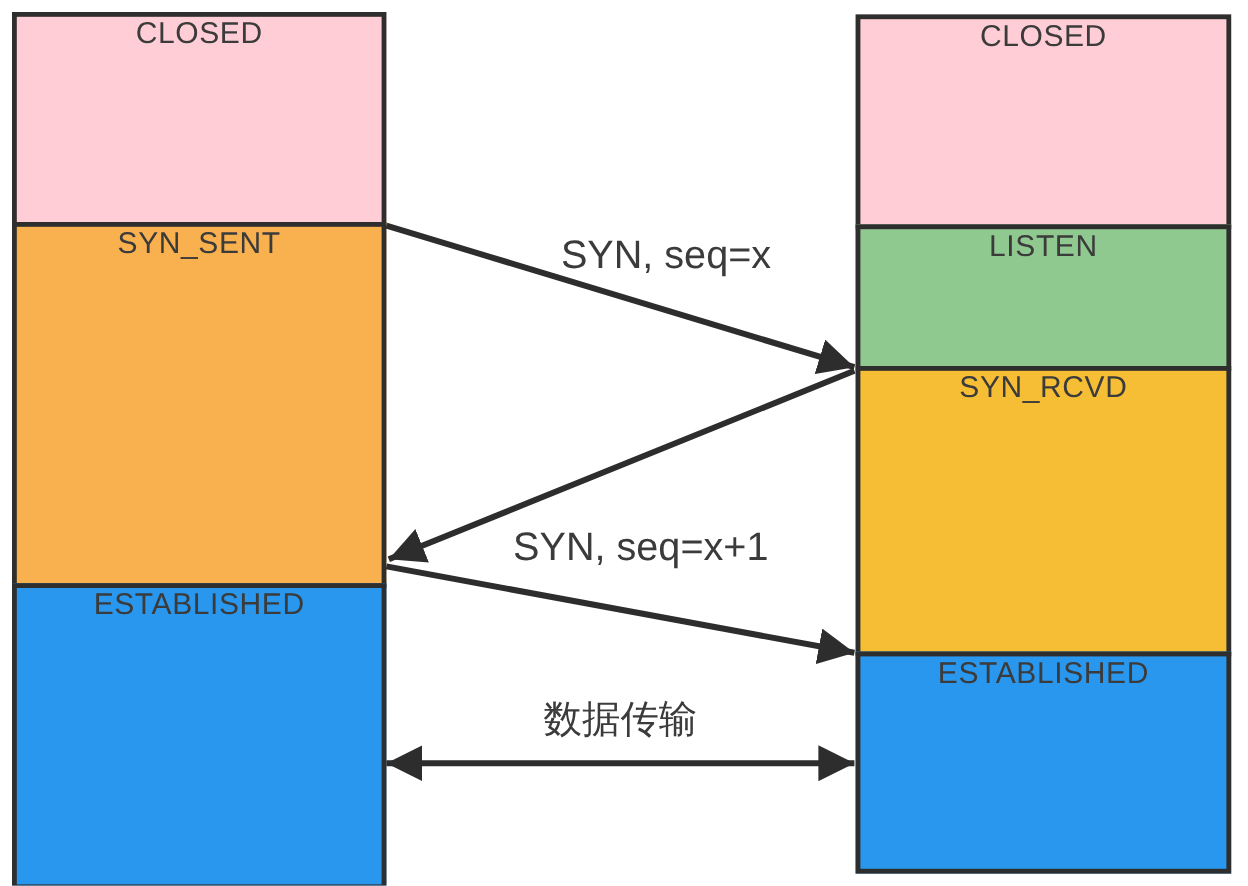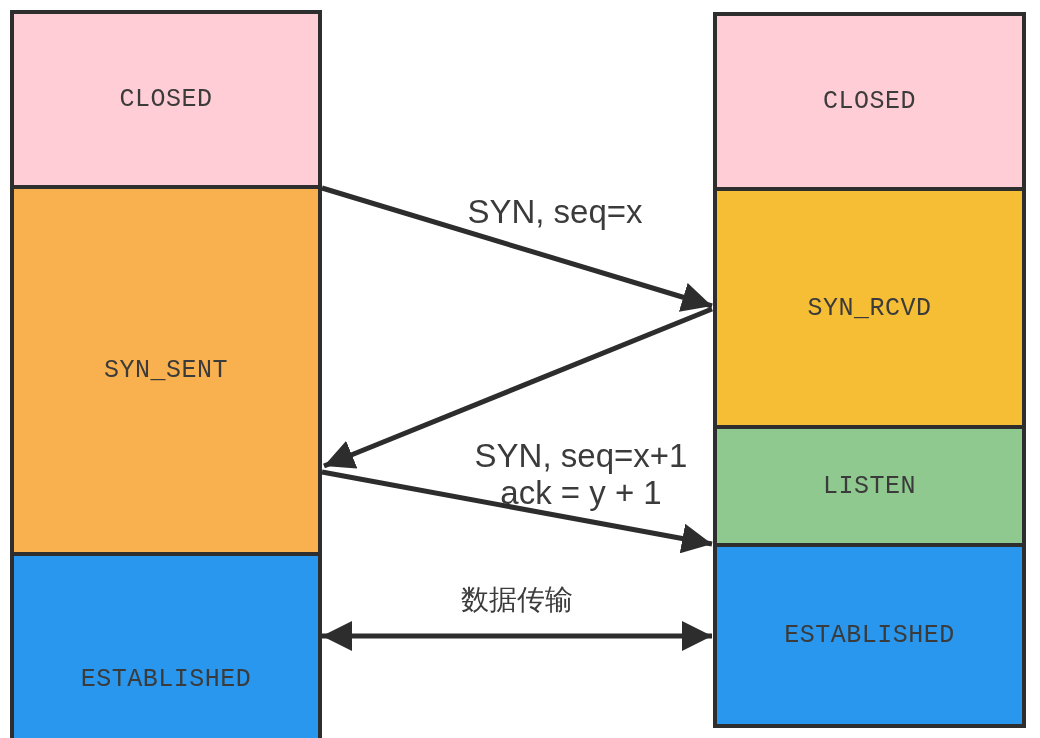--- a/index.html
+++ b/index.html
@@ -17,38 +17,36 @@
     height: 738px;
     background: #ffffff;
   }
   .column {
     position: absolute;
   }
   .segment {
     box-sizing: border-box;
     border: 4px solid #2e2e2e;
     display: flex;
-    align-items: center;
     justify-content: center;
-    font-family: Liberation Mono, monospace;
   }
   .segment + .segment {
     margin-top: -4px;
   }
   .state-label {
     color: #3b3b3b;
     font-size: 25px;
     letter-spacing: 0.5px;
     white-space: nowrap;
   }
   #client-column { left: 10px; top: 10px; width: 312px; }
   #server-column { left: 713px; top: 12px; width: 313px; }
 
   #client-seg-0 { height: 179px; }
-  #client-seg-1 { height: 371px; }
+  #client-seg-1 { height: 305px; }
   #client-seg-2 { height: 255px; }
 
   #server-seg-0 { height: 179px; }
   #server-seg-1 { height: 122px; }
   #server-seg-2 { height: 242px; }
   #server-seg-3 { height: 185px; }
 
   svg.arrows {
     position: absolute;
     left: 0;
@@ -65,22 +63,22 @@
     position: absolute;
     transform: translateX(-50%);
     text-align: center;
     color: #3b3b3b;
     font-size: 33px;
     line-height: 37px;
     white-space: nowrap;
   }
   #msg-syn      { left: 555px; top: 193px; }
   #msg-synack   { left: 451px; top: 318px; }
-  #msg-ack      { left: 581px; top: 437px; }
-  #msg-data     { left: 517px; top: 581px; font-size: 28px; }
+  #msg-ack      { left: 534px; top: 437px; text-align: right; }
+  #msg-data     { left: 517px; top: 581px; font-size: 32px; }
 </style>
 </head>
 <body>
 
 <div class="stage">
 
   <div class="column" id="client-column">
     <div class="segment" id="client-seg-0" style="background: rgb(255, 205, 213);">
       <span class="state-label">CLOSED</span>
     </div>
@@ -89,25 +87,25 @@
     </div>
     <div class="segment" id="client-seg-2" style="background: rgb(41, 151, 237);">
       <span class="state-label">ESTABLISHED</span>
     </div>
   </div>
 
   <div class="column" id="server-column">
     <div class="segment" id="server-seg-0" style="background: rgb(255, 205, 213);">
       <span class="state-label">CLOSED</span>
     </div>
+    <div class="segment" id="server-seg-1" style="background: rgb(144, 201, 144);">
+      <span class="state-label">LISTEN</span>
+    </div>
     <div class="segment" id="server-seg-2" style="background: rgb(246, 190, 53);">
       <span class="state-label">SYN_RCVD</span>
-    </div>
-    <div class="segment" id="server-seg-1" style="background: rgb(144, 201, 144);">
-      <span class="state-label">LISTEN</span>
     </div>
     <div class="segment" id="server-seg-3" style="background: rgb(41, 151, 237);">
       <span class="state-label">ESTABLISHED</span>
     </div>
   </div>
 
   <svg class="arrows" viewBox="0 0 1040 738" aria-hidden="true">
     <defs>
       <marker id="arrowhead" viewBox="0 0 10 10" refX="10" refY="5" markerWidth="6" markerHeight="6" orient="auto-start-reverse">
         <path d="M 0 0 L 10 5 L 0 10 z" fill="#2d2d2d" style="fill: rgb(45, 45, 45);"></path>
@@ -117,19 +115,18 @@
     <line x1="712" y1="309" x2="324" y2="466" marker-end="url(#arrowhead)" style="stroke: rgb(45, 45, 45);"></line>
     <line x1="322" y1="472" x2="712" y2="544" marker-end="url(#arrowhead)" style="stroke: rgb(45, 45, 45);"></line>
     <line x1="322" y1="636" x2="712" y2="636" marker-start="url(#arrowhead)" marker-end="url(#arrowhead)" style="stroke: rgb(45, 45, 45);"></line>
   </svg>
 
   <div class="msg-label" id="msg-syn">
     <div>SYN, seq=x</div>
   </div>
   <div class="msg-label" id="msg-ack">
     <div>SYN, seq=x+1</div>
-    <div>ack = y + 1</div>
   </div>
   <div class="msg-label" id="msg-data">
     <div>数据传输</div>
   </div>
 
 </div>
 
 </body></html>

